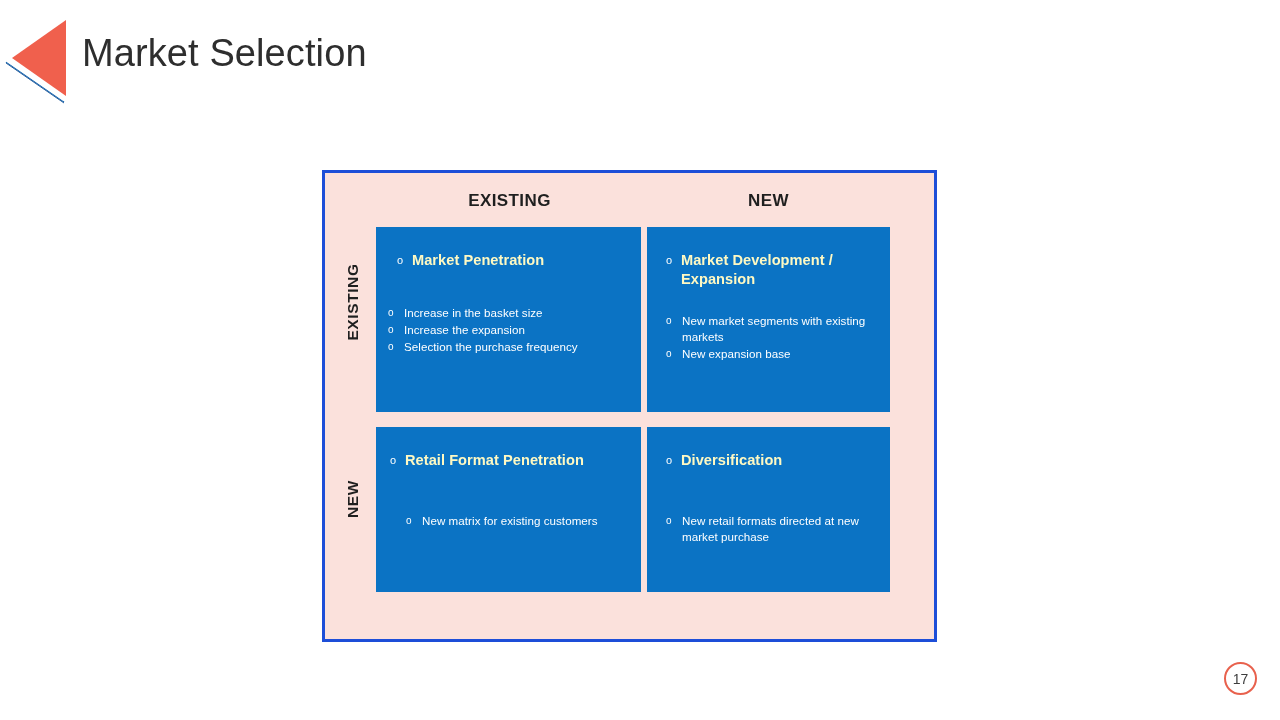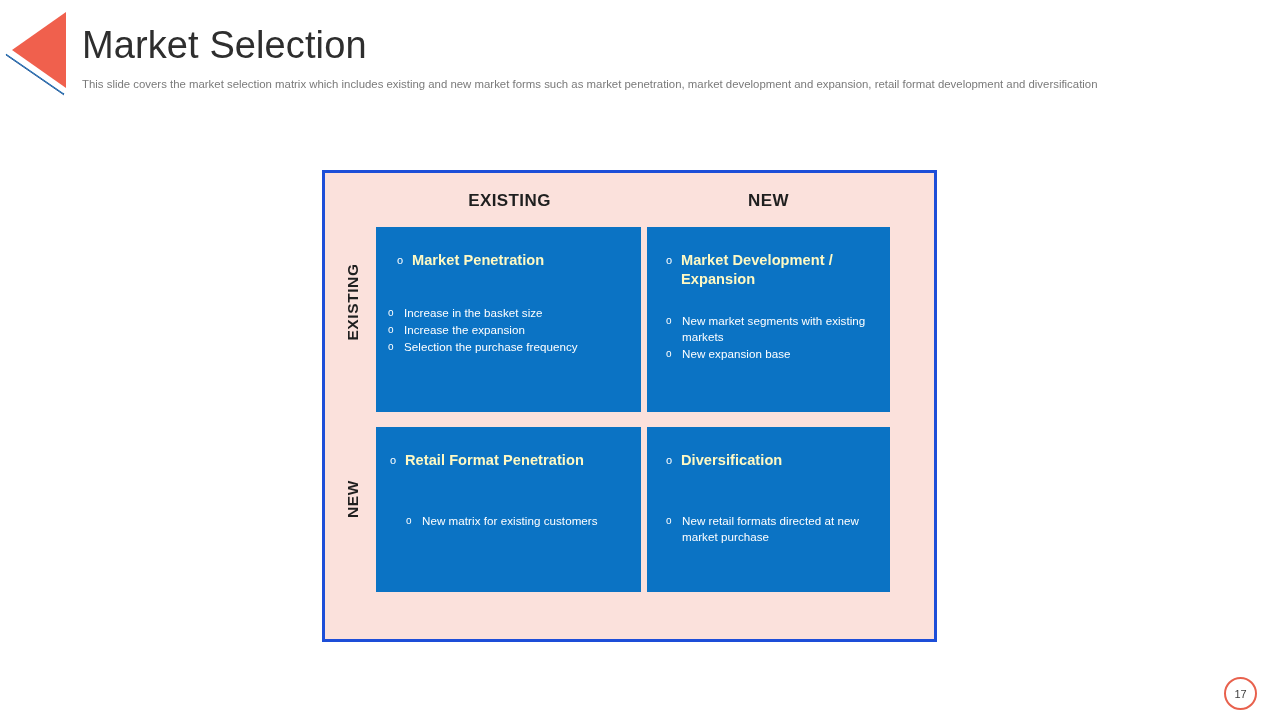--- a/index.html
+++ b/index.html
@@ -12,21 +12,21 @@
     background: #ffffff;
     font-family: "Liberation Sans", sans-serif;
     overflow: hidden;
     position: relative;
   }
 
   
   #slide-header {
     position: absolute;
     left: 0;
-    top: 0;
+    top: 8px;
     width: 1280px;
     height: 120px;
   }
   #brand-logo {
     position: absolute;
     left: 4px;
     top: 8px;
     width: 76px;
     height: 88px;
   }
@@ -156,48 +156,47 @@
     font-size: 11.6px;
     line-height: 16px;
     color: #ffffff;
     letter-spacing: 0.05px;
   }
 
   
   #page-number-badge {
     position: absolute;
     left: 1224px;
-    top: 677px;
+    top: 662px;
     width: 33px;
     height: 33px;
     border: 2px solid #e8614d;
     border-radius: 50%;
     box-sizing: border-box;
     display: flex;
     align-items: center;
     justify-content: center;
-    font-size: 11px;
+    font-size: 14px;
     color: #3d3d3d;
     background: #ffffff;
   }
 </style>
 </head>
 <body>
 
 <div id="slide-header">
 
   <svg id="brand-logo" viewBox="0 0 76 88" xmlns="http://www.w3.org/2000/svg">
     <polygon points="62,4 62,80 8,42" fill="#f0604d"></polygon>
     <line x1="2" y1="46" x2="60" y2="86" stroke="#1f6fb5" stroke-width="1.4"></line>
     <line x1="2" y1="44" x2="60" y2="84" stroke="#ffffff" stroke-width="2.2"></line>
     <line x1="2" y1="47" x2="60" y2="87" stroke="#2a5f9e" stroke-width="1"></line>
   </svg>
 
   <div id="page-title">Market Selection</div>
-  <div id="page-subtitle">This slide covers the market selection matrix which includes existing and new market forms such as market penetration, market development and expansion, retail format development and diversification</div>
 </div>
 
 <div id="matrix">
 
   <div class="col-header" id="col-header-existing">EXISTING</div>
   <div class="col-header" id="col-header-new">NEW</div>
 
   <div class="row-header" id="row-header-existing">EXISTING</div>
   <div class="row-header" id="row-header-new">NEW</div>
 

